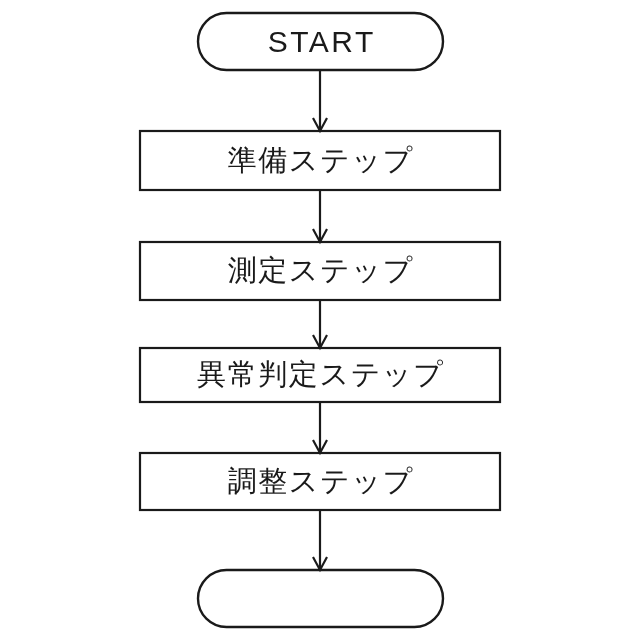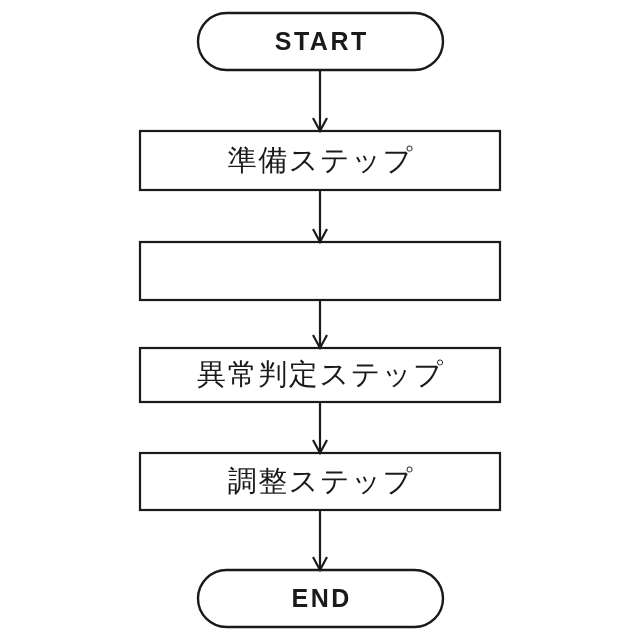--- a/index.html
+++ b/index.html
@@ -55,24 +55,23 @@
     display: flex;
     align-items: center;
     justify-content: center;
     text-align: center;
     color: #1a1a1a;
     font-weight: 300;
     white-space: nowrap;
     pointer-events: none;
   }
   .label-latin {
-    font-size: 25px;
+    font-size: 30px;
     letter-spacing: 2.5px;
     text-indent: 2.5px;
-    font-weight: bold;
   }
   .label-jp {
     font-size: 29px;
     letter-spacing: 1.6px;
     text-indent: 1.6px;
   }
 </style>
 </head>
 <body>
 
@@ -102,17 +101,17 @@
         <path d="M 313 440 L 320 453 L 327 440" class="connector-head"></path>
       </g>
       <g>
         <line x1="320" y1="510" x2="320" y2="570" class="connector-line"></line>
         <path d="M 313 557 L 320 570 L 327 557" class="connector-head"></path>
       </g>
     </svg>
 
   <div class="node-label label-latin" style="left: 198px; top: 13px; width: 245px; height: 57px;">START</div>
   <div class="node-label label-jp" style="left: 140px; top: 131px; width: 360px; height: 59px;">準備ステップ</div>
+  <div class="node-label label-jp" style="left: 140px; top: 242px; width: 360px; height: 58px;">測定ステップ</div>
   <div class="node-label label-jp" style="left: 140px; top: 348px; width: 360px; height: 54px; border-radius: 6px;">異常判定ステップ</div>
   <div class="node-label label-jp" style="left: 140px; top: 453px; width: 360px; height: 57px; text-align: right;">調整ステップ</div>
-  <div class="node-label label-latin" style="left: 198px; top: 570px; width: 245px; height: 57px;">END</div>
 
 </div>
 
 </body></html>

